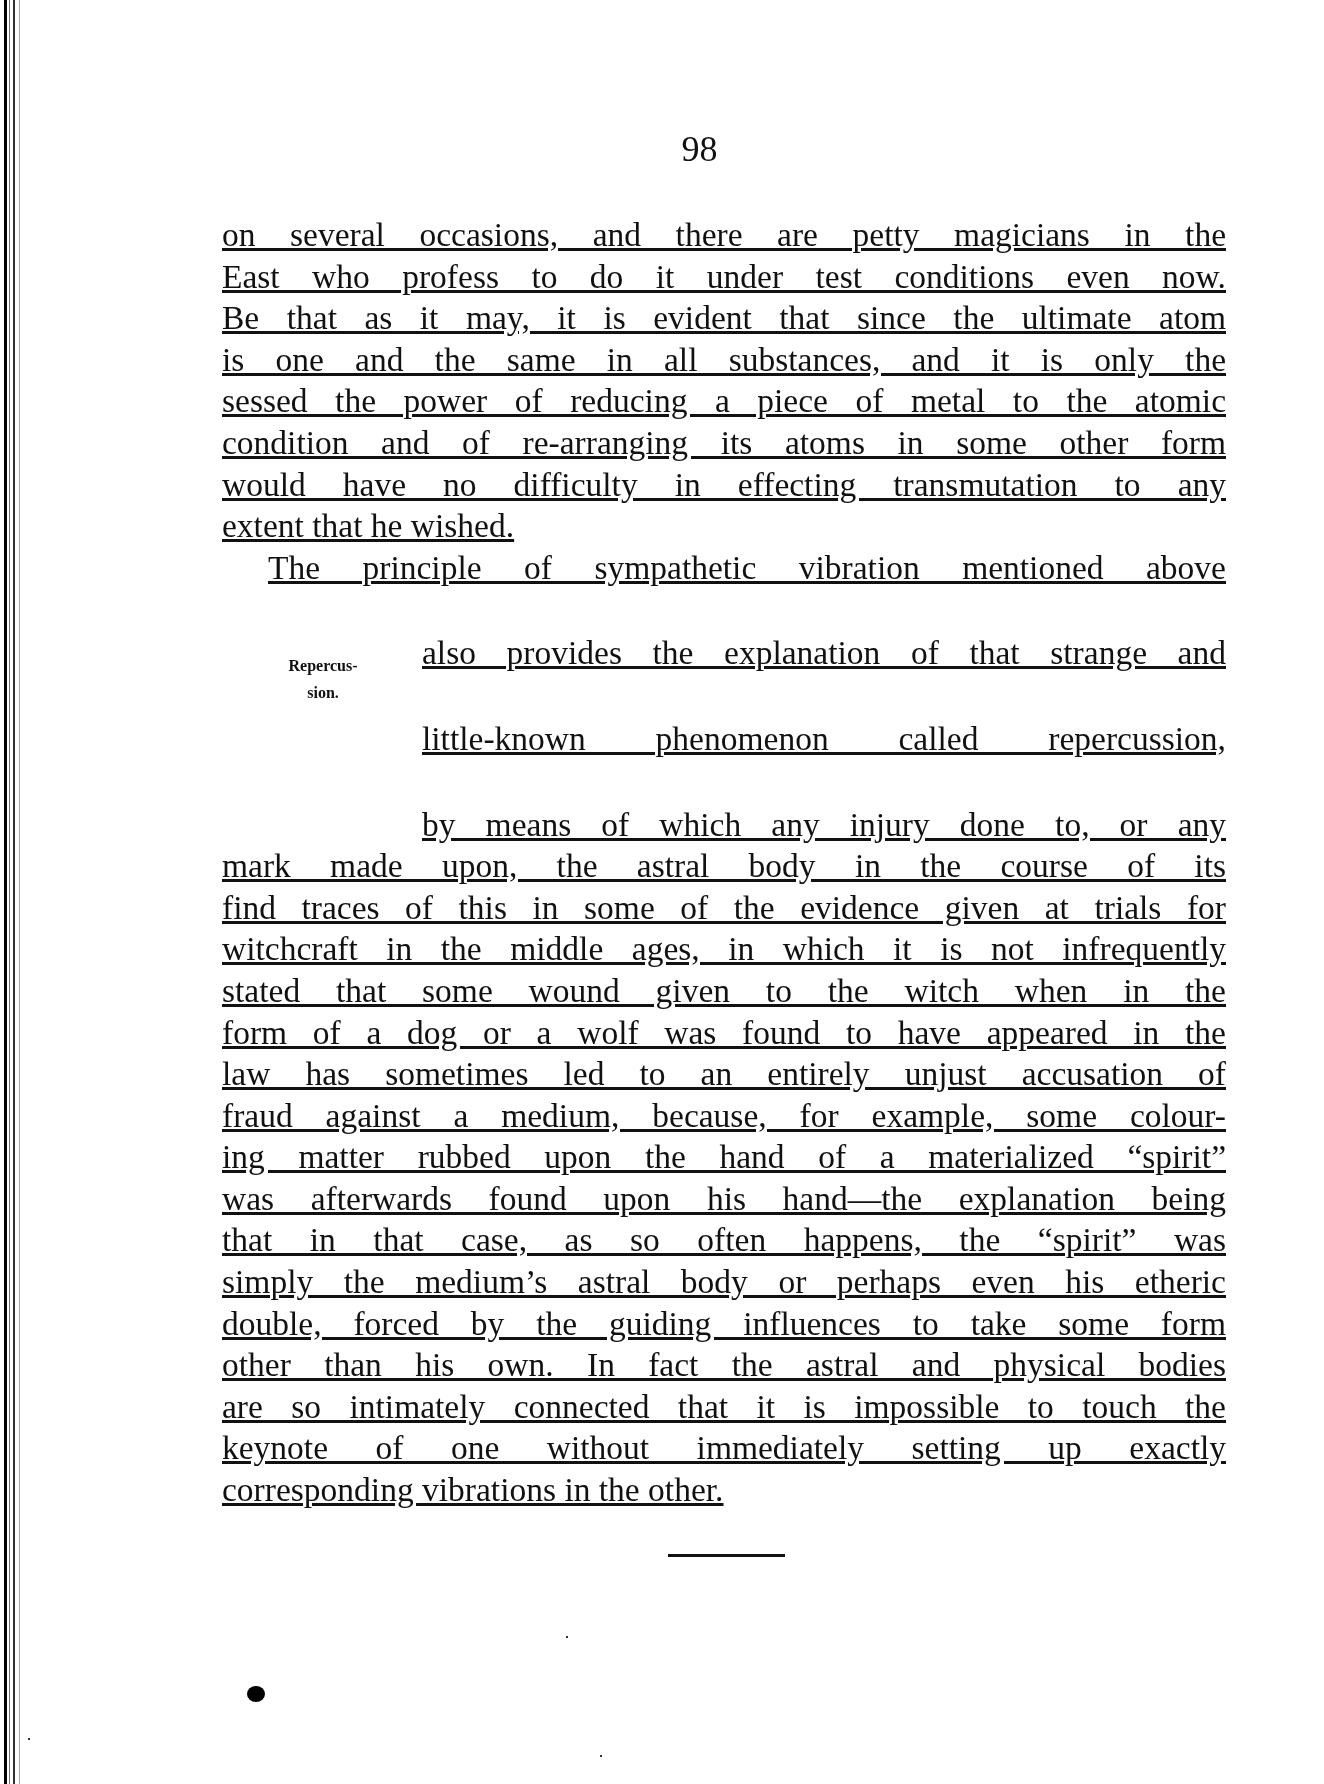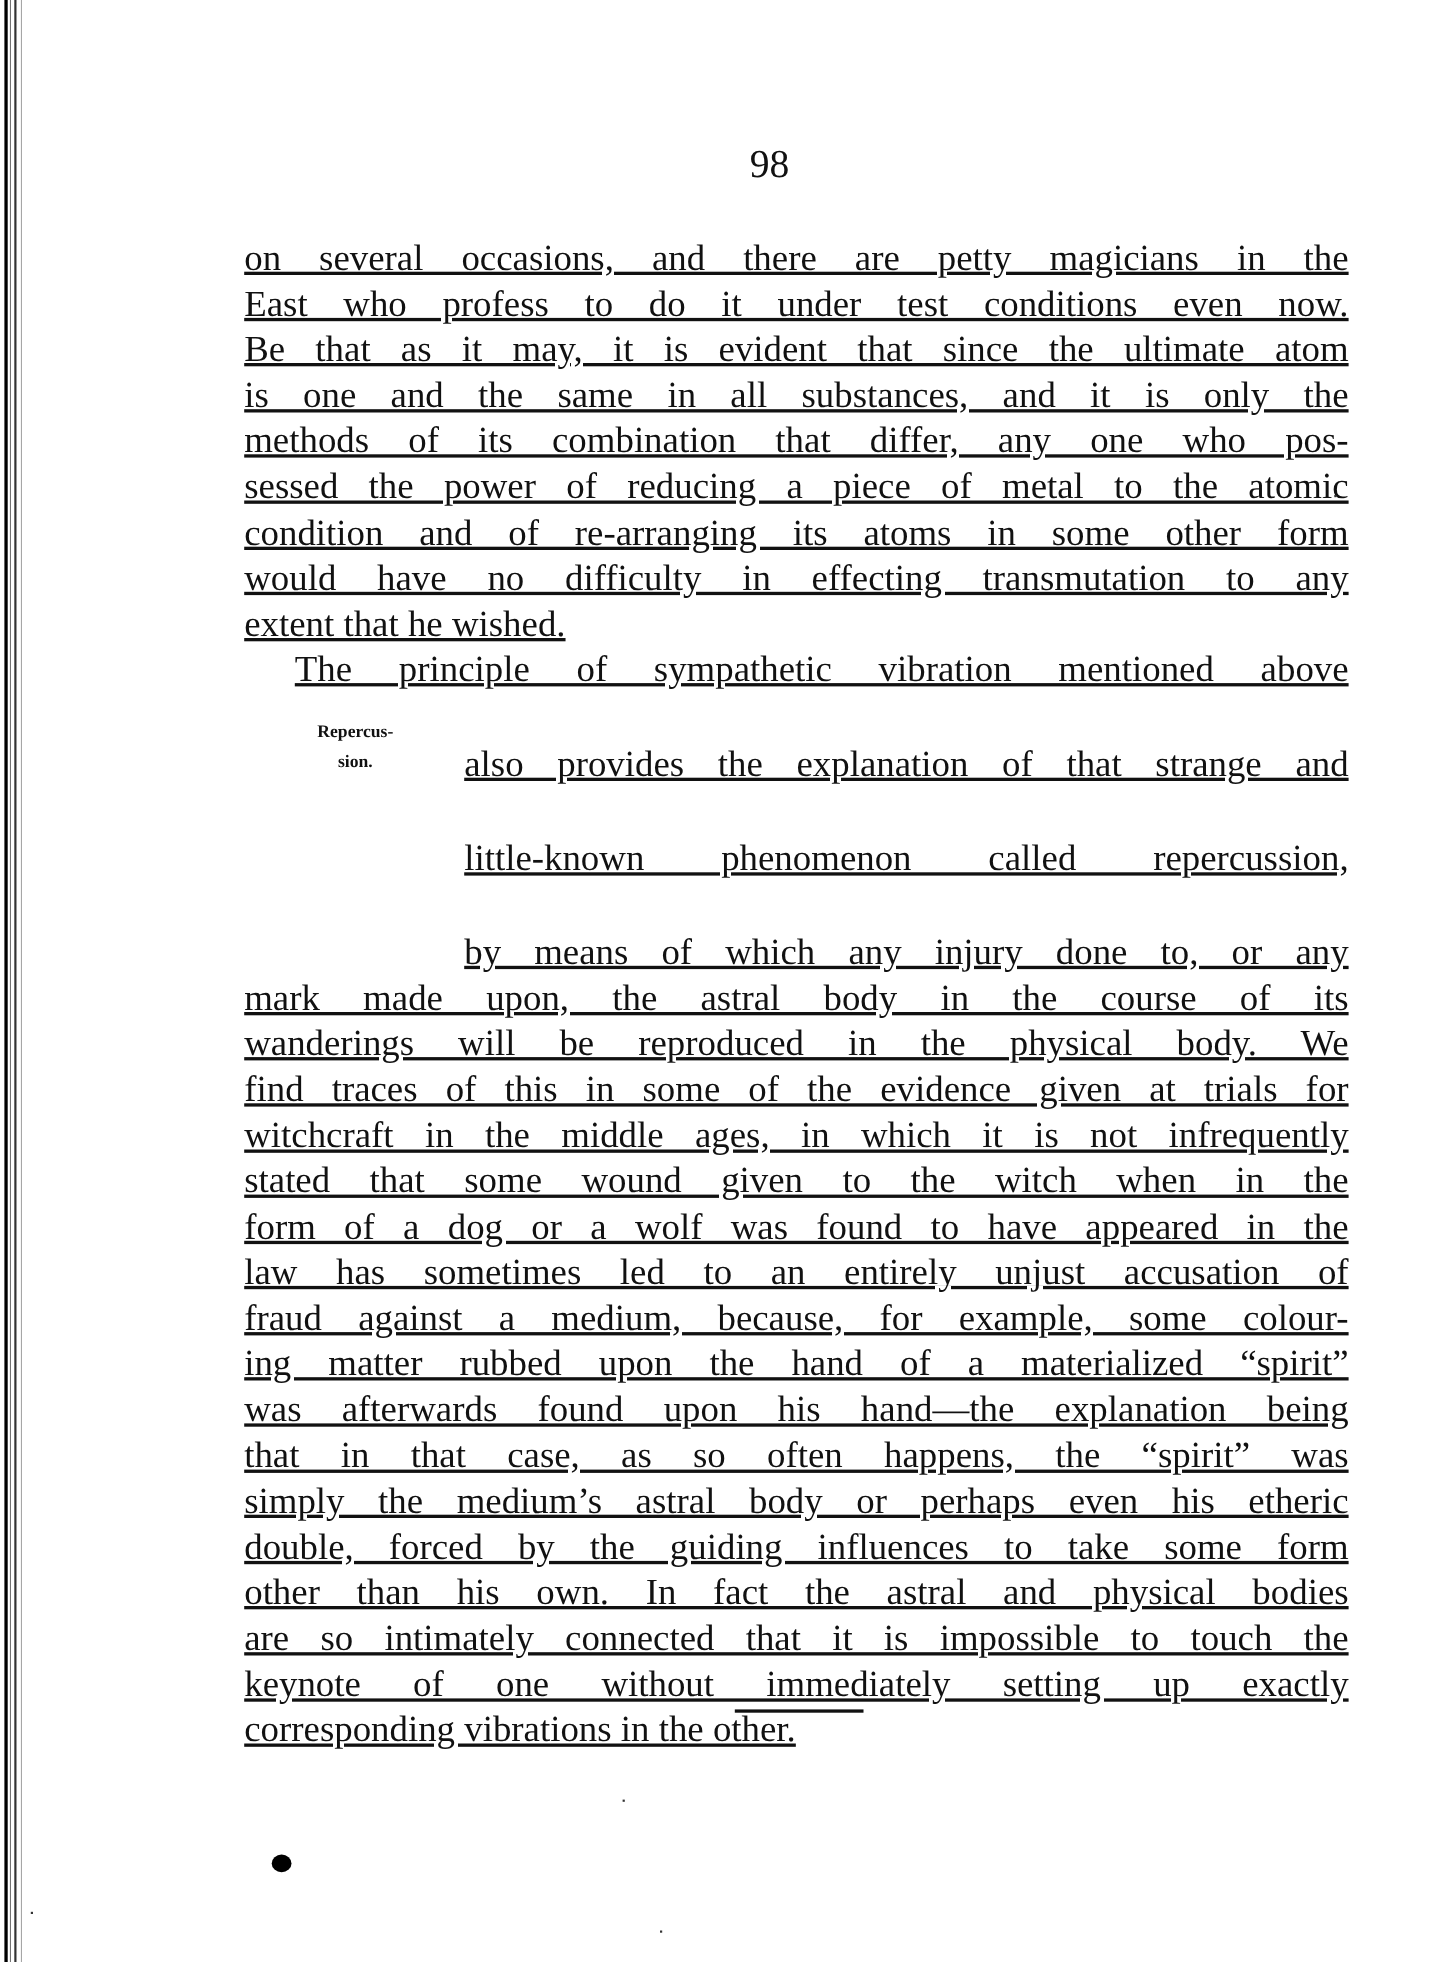--- a/index.html
+++ b/index.html
@@ -40,31 +40,29 @@
   <div class="side-note">
     <div>Repercus-</div>
     <div>sion.</div>
   </div>
 
   <div class="text-block" id="text-block">
       <span class="line">on several occasions, and there are petty magicians in the</span>
       <span class="line">East who profess to do it under test conditions even now.</span>
       <span class="line">Be that as it may, it is evident that since the ultimate atom</span>
       <span class="line">is one and the same in all substances, and it is only the</span>
-      <span class="line">methods of its combination that differ, any one who pos-</span>
       <span class="line">sessed the power of reducing a piece of metal to the atomic</span>
       <span class="line">condition and of re-arranging its atoms in some other form</span>
       <span class="line">would have no difficulty in effecting transmutation to any</span>
       <span class="line last">extent that he wished.</span>
       <span class="line indent-para">The principle of sympathetic vibration mentioned above</span>
       <span class="line indent-note">also provides the explanation of that strange and</span>
       <span class="line indent-note">little-known phenomenon called repercussion,</span>
       <span class="line indent-note">by means of which any injury done to, or any</span>
       <span class="line">mark made upon, the astral body in the course of its</span>
-      <span class="line">wanderings will be reproduced in the physical body. We</span>
       <span class="line">find traces of this in some of the evidence given at trials for</span>
       <span class="line">witchcraft in the middle ages, in which it is not infrequently</span>
       <span class="line">stated that some wound given to the witch when in the</span>
       <span class="line">form of a dog or a wolf was found to have appeared in the</span>
       <span class="line">law has sometimes led to an entirely unjust accusation of</span>
       <span class="line">fraud against a medium, because, for example, some colour-</span>
       <span class="line">ing matter rubbed upon the hand of a materialized “spirit”</span>
       <span class="line">was afterwards found upon his hand—the explanation being</span>
       <span class="line">that in that case, as so often happens, the “spirit” was</span>
       <span class="line">simply the medium’s astral body or perhaps even his etheric</span>

